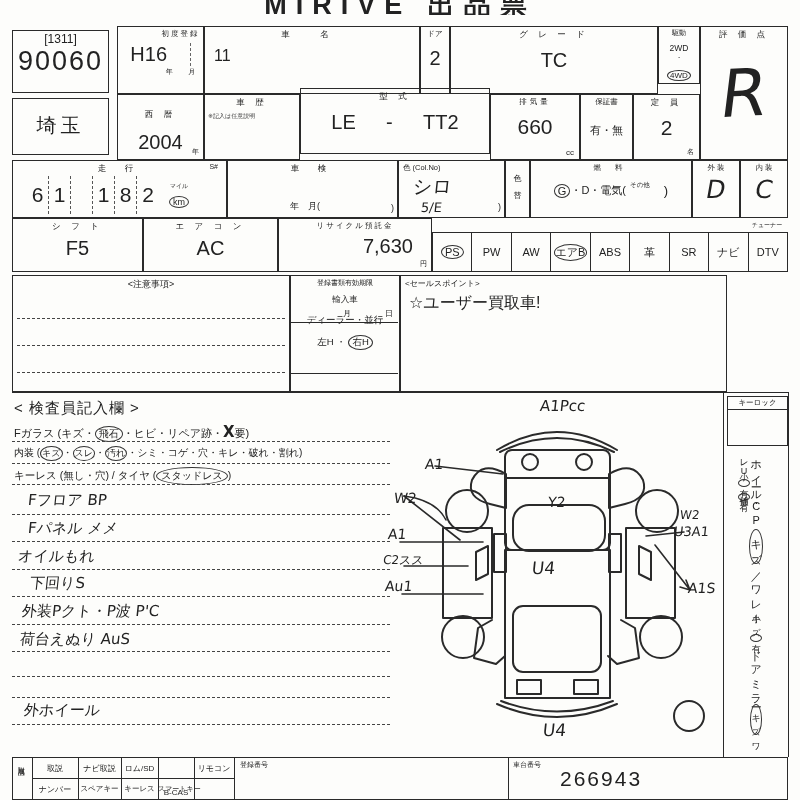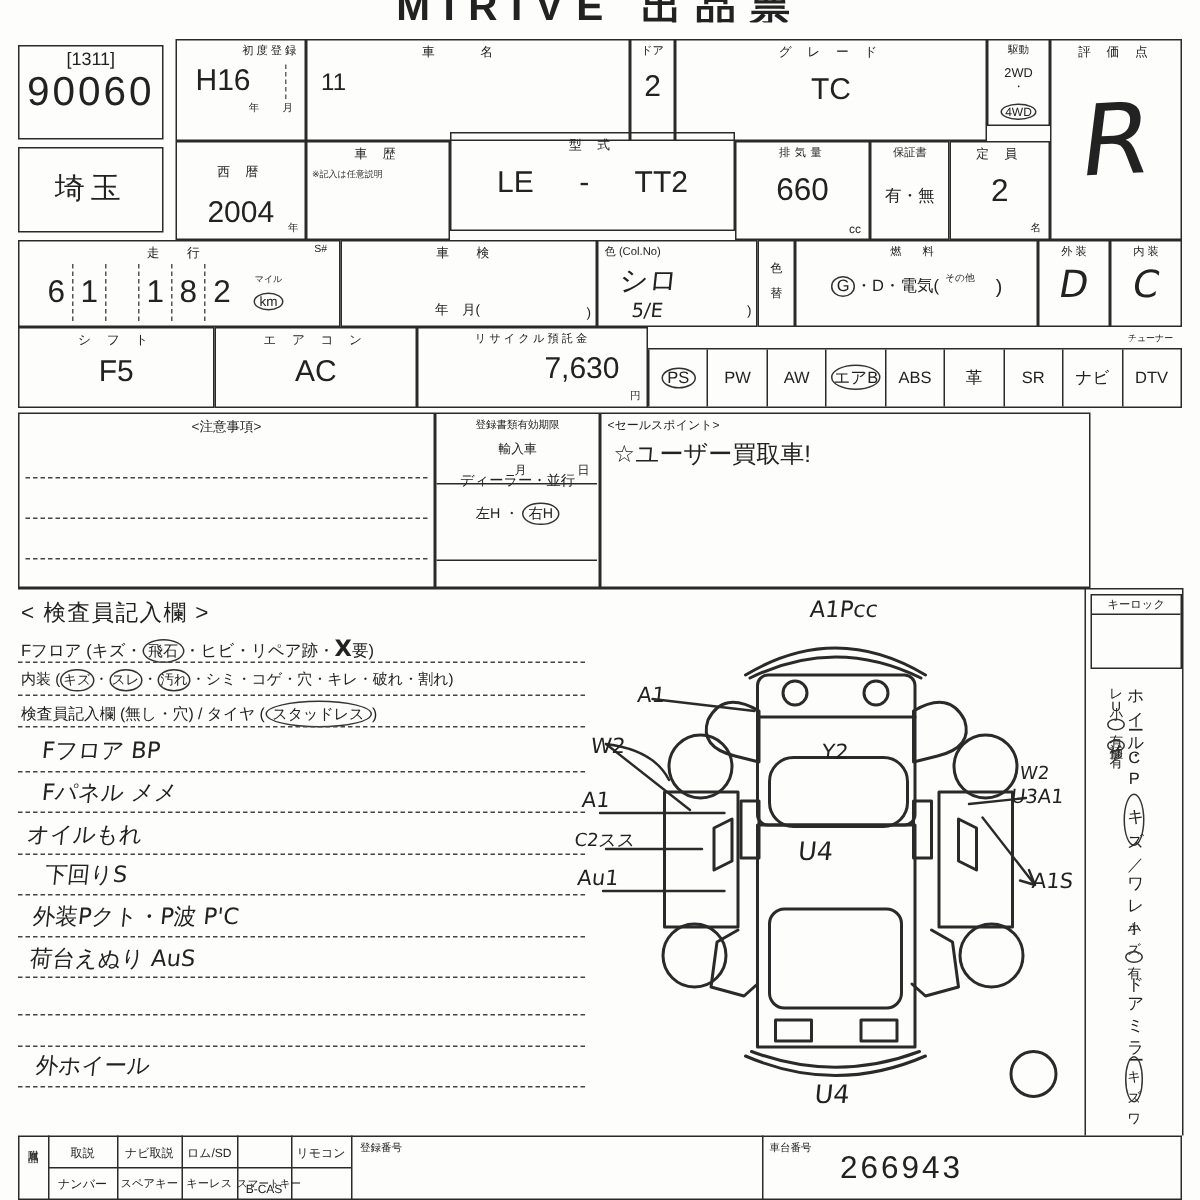--- a/index.html
+++ b/index.html
@@ -232,31 +232,31 @@
     <div style="font-size:16px;margin:4px 0 0 8px;font-weight:500;">☆ユーザー買取車!</div>
   </div>
 
   <div class="hline" style="left:12px;width:776px;top:392px;"></div>
   <div class="vline" style="left:723px;top:392px;height:365px;"></div>
   <div class="vline" style="left:788px;top:392px;height:365px;"></div>
 
   <div class="abs" style="left:14px;top:399px;font-size:15px;letter-spacing:1px;">&lt; 検査員記入欄 &gt;</div>
 
   <div class="abs nw" style="left:14px;top:423px;font-size:11px;">
-    <span>Fフロア (キズ・</span><span class="circ" style="font-size:10px;">飛石</span><span>・ヒビ・リペア跡・</span><span class="hw" style="font-size:15px;font-weight:bold;">X</span><span>要)</span>
+    <span>Fガラス (キズ・</span><span class="circ" style="font-size:10px;">飛石</span><span>・ヒビ・リペア跡・</span><span class="hw" style="font-size:15px;font-weight:bold;">X</span><span>要)</span>
   </div>
   <div class="dash" style="left:12px;width:378px;top:441px;"></div>
 
   <div class="abs nw" style="left:14px;top:446px;font-size:10px;">
     <span>内装 (</span><span class="circ" style="font-size:9px;padding:0 1px;">キズ</span><span>・</span><span class="circ" style="font-size:9px;padding:0 1px;">スレ</span><span>・</span><span class="circ" style="font-size:9px;padding:0 1px;">汚れ</span><span>・シミ・コゲ・穴・キレ・破れ・割れ)</span>
   </div>
   <div class="dash" style="left:12px;width:378px;top:463px;"></div>
 
   <div class="abs nw" style="left:14px;top:467px;font-size:10.5px;">
-    <span>検査員記入欄 (無し・穴) / タイヤ (</span><span class="circ" style="font-size:10px;padding:1px 4px;">スタッドレス</span><span>)</span>
+    <span>キーレス (無し・穴) / タイヤ (</span><span class="circ" style="font-size:10px;padding:1px 4px;">スタッドレス</span><span>)</span>
   </div>
   <div class="dash" style="left:12px;width:378px;top:484px;"></div>
 
   <div class="abs hw" style="left:28px;top:491px;font-size:15px;">Fフロア BP</div>
   <div class="dash" style="left:12px;width:378px;top:514px;"></div>
   <div class="abs hw" style="left:28px;top:519px;font-size:15px;">Fパネル メメ</div>
   <div class="dash" style="left:12px;width:378px;top:541px;"></div>
   <div class="abs hw" style="left:18px;top:547px;font-size:15px;">オイルもれ</div>
   <div class="dash" style="left:12px;width:378px;top:569px;"></div>
   <div class="abs hw" style="left:30px;top:574px;font-size:15px;">下回りS</div>

